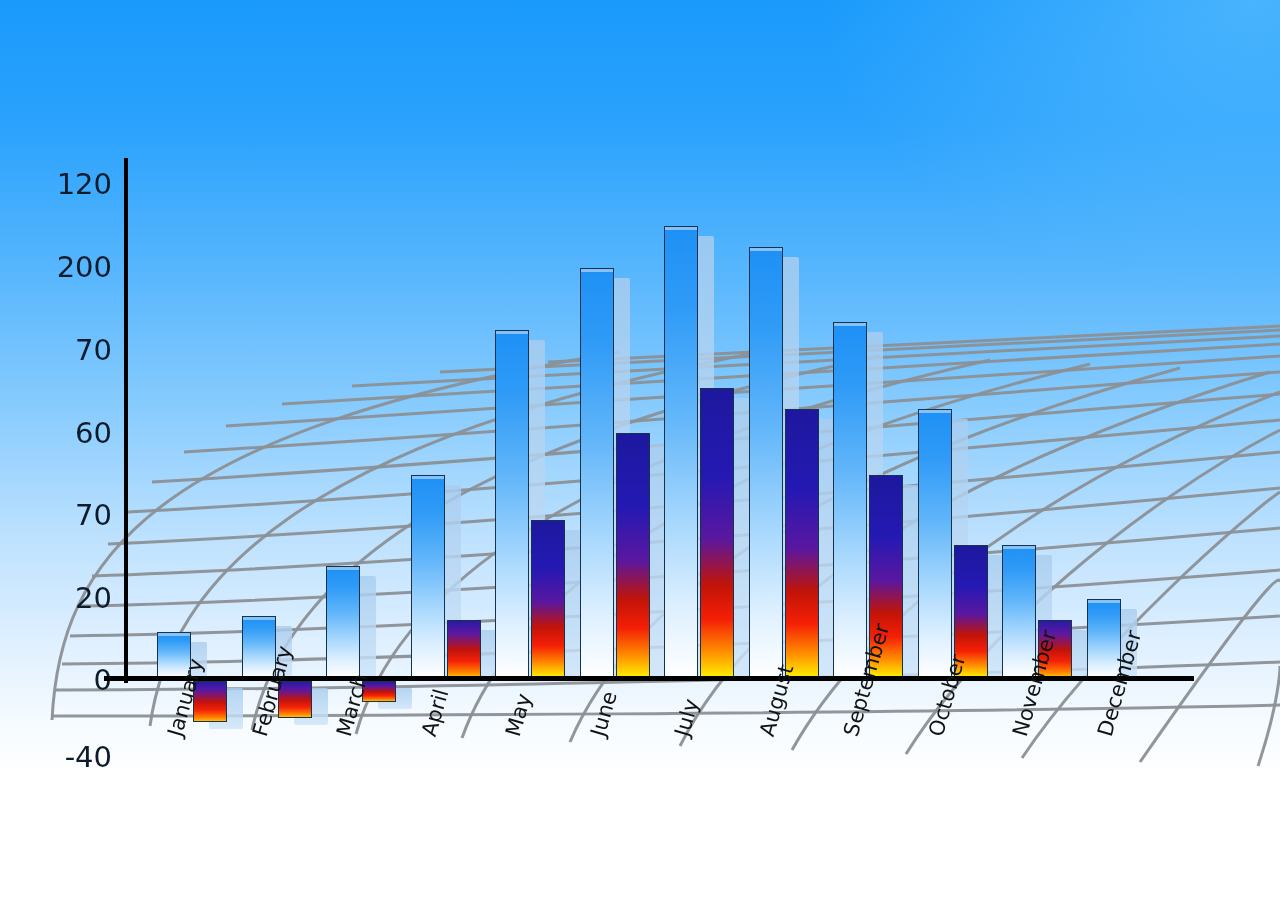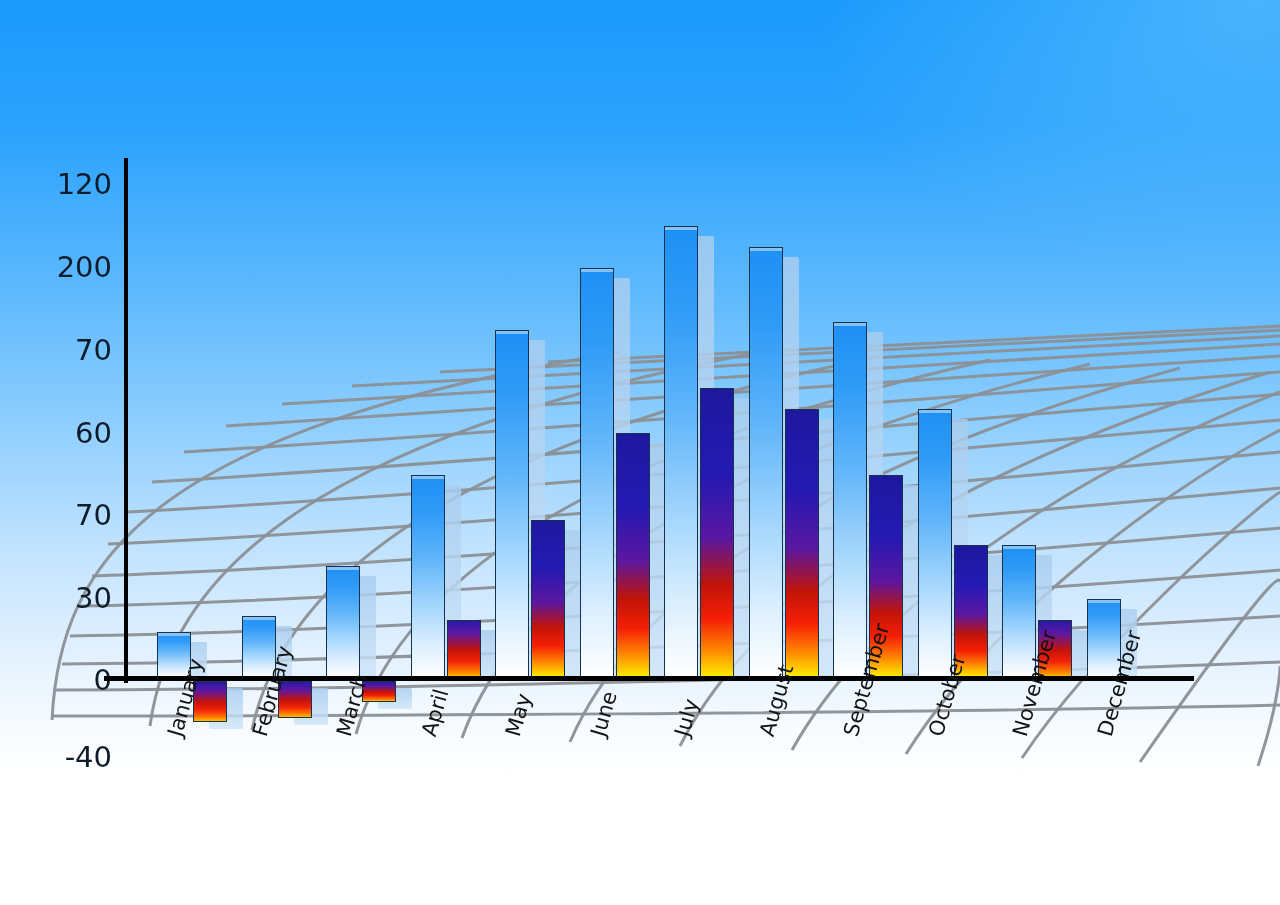--- a/index.html
+++ b/index.html
@@ -130,21 +130,21 @@
   </svg>
 
   <div class="plot">
 
     <div class="yticks">
       <div class="ytick" style="top:170px">120</div>
       <div class="ytick" style="top:253px">200</div>
       <div class="ytick" style="top:336px">70</div>
       <div class="ytick" style="top:419px">60</div>
       <div class="ytick" style="top:501px">70</div>
-      <div class="ytick" style="top:584px">30</div>
+      <div class="ytick" style="top:584px">20</div>
       <div class="ytick" style="top:666px">0</div>
       <div class="ytick" style="top:743px">-40</div>
     </div>
 
     <div id="bars">
         <div class="bar-shadow" style="left: 173px; top: 642.405px; width: 34px; height: 37.595px;"></div>
         <div class="bar-shadow" style="left: 209px; top: 688px; height: 41.45px; width: 34px;"></div>
         <div class="bar-blue" style="left: 157px; top: 632.405px; width: 34px; height: 45.595px;">
           <div class="cap"></div>
         </div>

